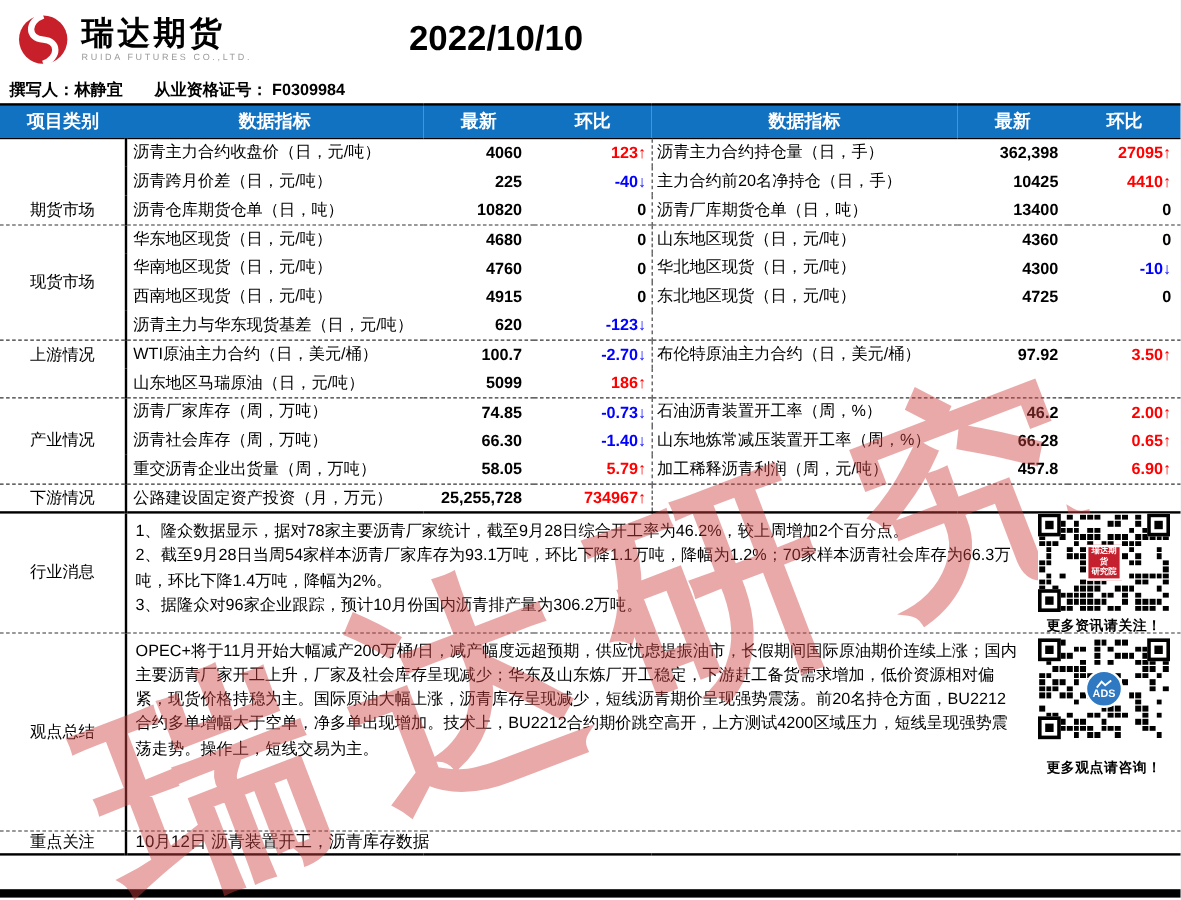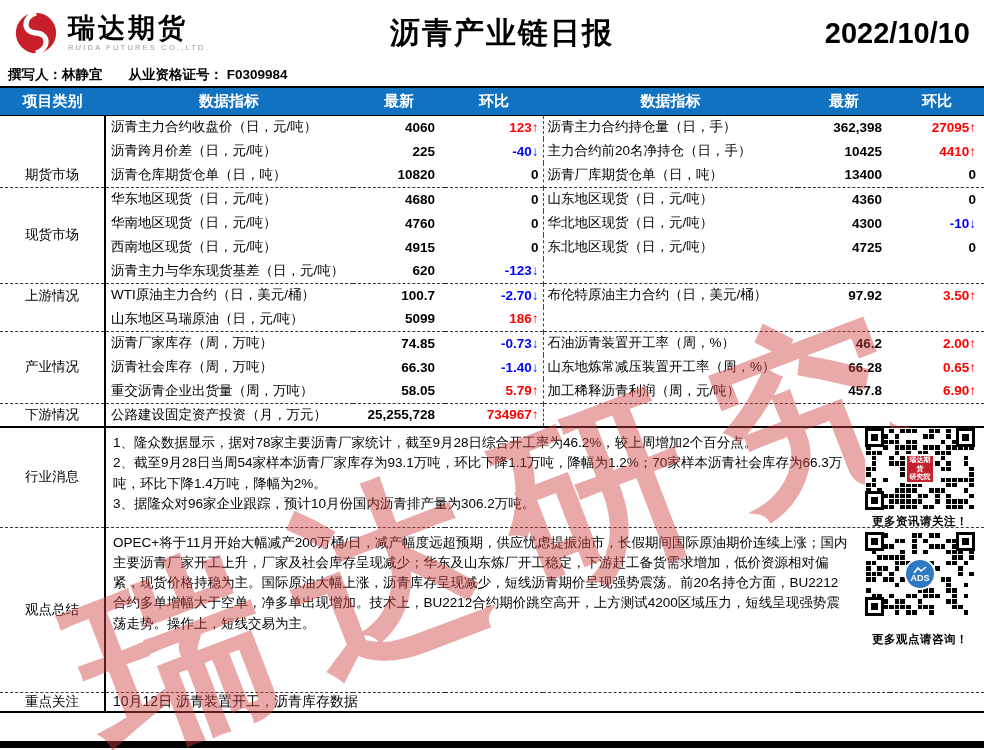--- a/index.html
+++ b/index.html
@@ -91,21 +91,20 @@
           <circle cx="25" cy="25" r="21" fill="#C8202B"></circle>
           <path d="M25 4 C11 9 11 24 25 25 C39 26 39 41 25 46" stroke="#fff" stroke-width="5.5" fill="none"></path>
           <path d="M4 25 C9 11 24 11 25 25" stroke="#fff" stroke-width="2.2" fill="none" opacity="0.0"></path>
         </svg>
       </span>
       <div class="brand-txt">
         <div class="brand-name">瑞达期货</div>
         <div class="brand-sub">RUIDA FUTURES CO.,LTD.</div>
       </div>
     </div>
-    <div class="rpt-title">沥青产业链日报</div>
     <div class="rpt-date">2022/10/10</div>
   </div>
 
   <div class="meta">
     <span>撰写人：林静宜</span>
     <span>从业资格证号： F0309984</span>
   </div>
 
   <table class="grid">
     <colgroup>

